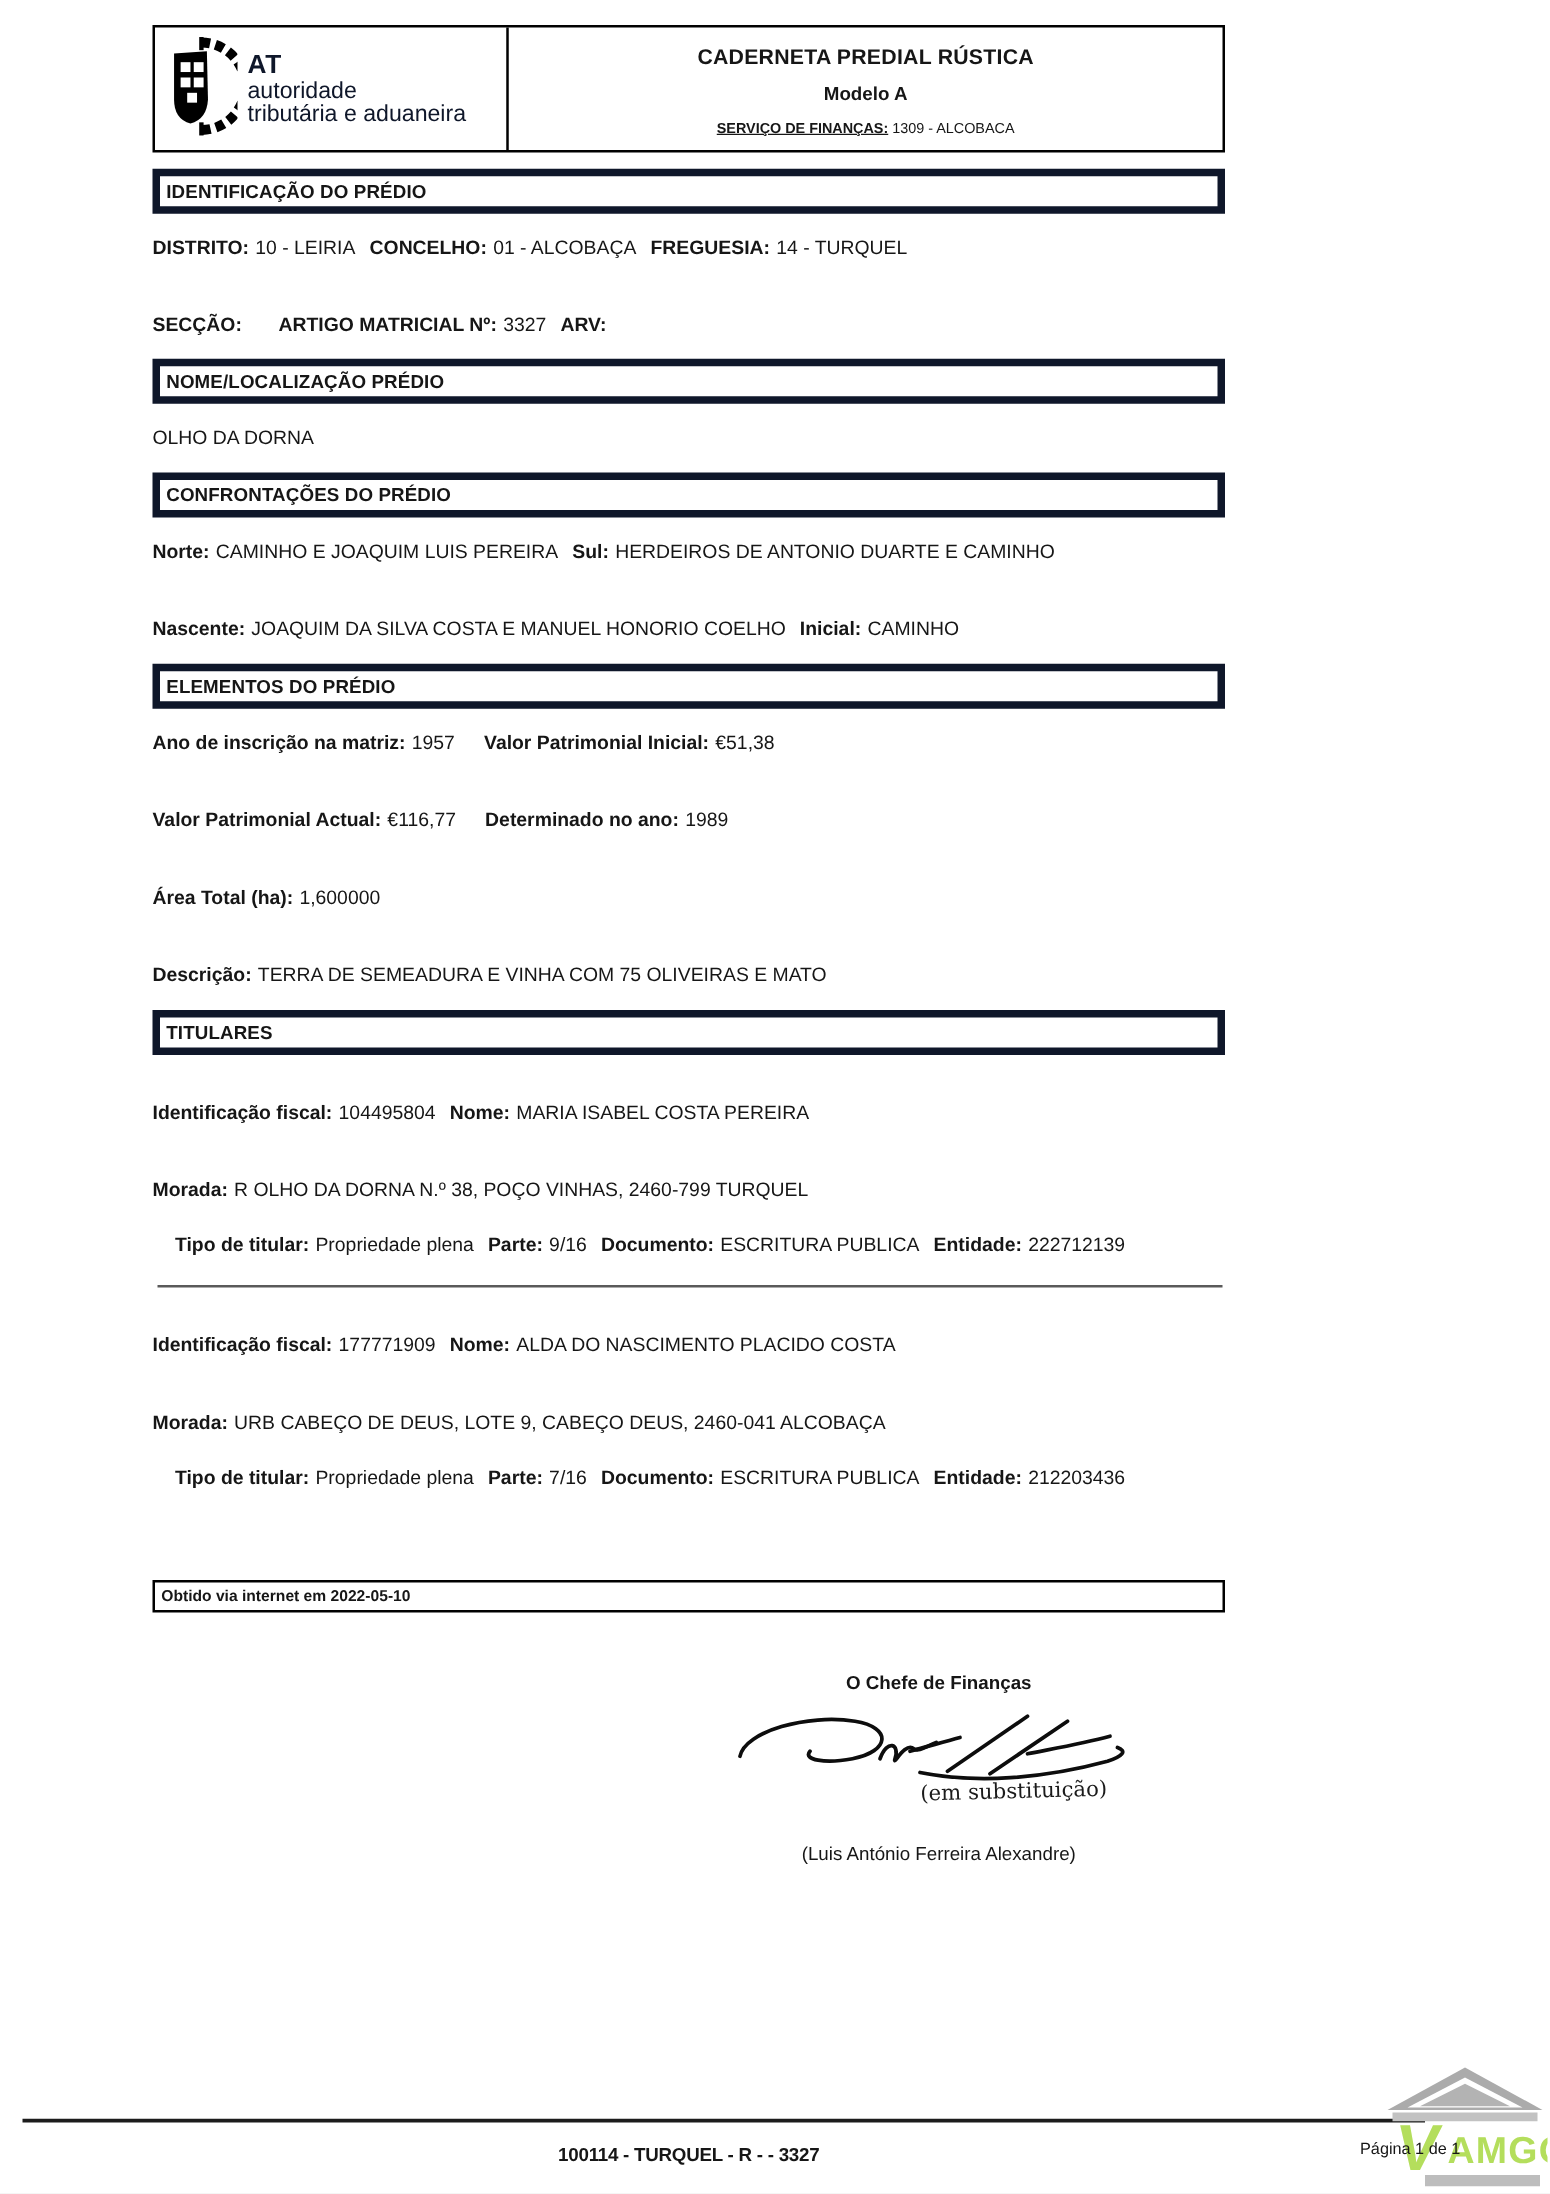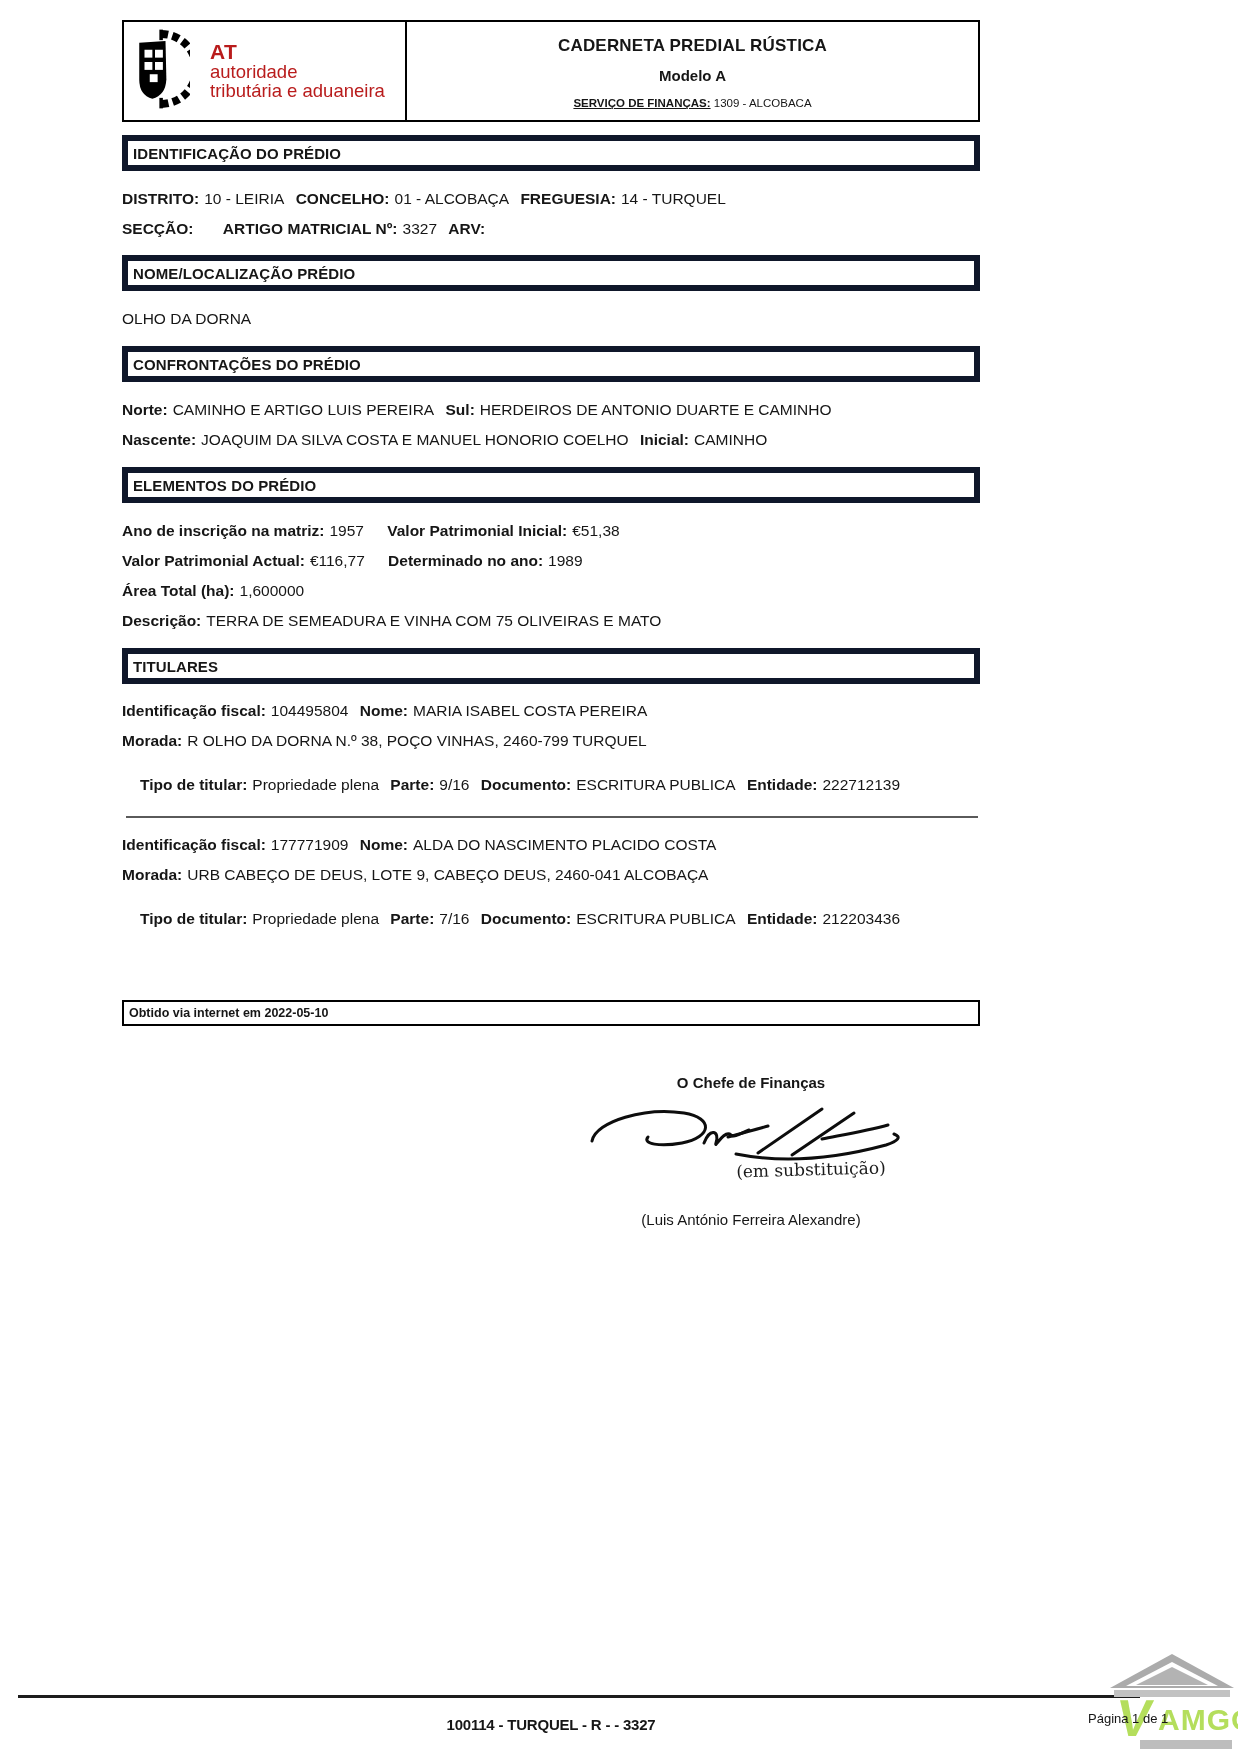--- a/index.html
+++ b/index.html
@@ -7,42 +7,42 @@
   .page {
     position:relative; width:1240px; height:1755px; background:#ffffff;
     font-family:"Liberation Sans", sans-serif; color:#161616; overflow:hidden;
     margin:0 auto;
   }
   .content { position:absolute; left:122px; top:0; width:858px; }
 
   
   .header-table { margin-top:20px; height:102px; border:2px solid #000; display:flex; }
   .header-left { width:283px; border-right:2px solid #000; display:flex; align-items:center; padding:6px 4px 6px 10px; }
-  .logo-text { margin-left:20px; line-height:1.02; color:#b91c1c; }
+  .logo-text { margin-left:8px; line-height:1.02; color:#0f172a; }
   .logo-acronym { font-weight:bold; font-size:21px; letter-spacing:0.5px; }
   .logo-l1 { font-size:18.5px; }
   .logo-l2 { font-size:18.5px; }
   .header-right { flex:1; display:flex; flex-direction:column; align-items:center; padding-top:14px; }
   .doc-title { font-weight:bold; font-size:17px; letter-spacing:0.2px; }
   .doc-model { font-weight:bold; font-size:15px; margin-top:11px; }
   .doc-servico { margin-top:13px; font-size:11.5px; }
   .doc-servico b { font-weight:bold;text-decoration:underline; }
 
   
   .section-bar {
     border:6px solid #0f172a; font-weight:bold; font-size:15px;
     padding:4px 5px 3px 5px; letter-spacing:0.1px;
   }
   .s-ident { margin-top:13px; }
   .s-nome  { margin-top:11px; }
   .s-conf  { margin-top:12px; }
   .s-elem  { margin-top:12px; }
   .s-tit   { margin-top:12px; }
 
-  .row { font-size:15.5px; line-height:30px; white-space:nowrap; }
+  .row { font-size:15.5px; line-height:30px; white-space:nowrap;margin-top:32px; }
   .row b { font-weight:bold; }
   .row .pair { margin-right:7px; }
   .row .pair b { margin-right:5px; }
   .gap-wide { margin-right:18px !important; }
   .mt-lg { margin-top:13px; }
 
   .titular-block { margin-top:12px; }
   .tipo-row { padding-left:18px; margin-top:14px; }
   .titular-divider { border:0; border-top:2px solid #5a5a5a; margin:16px 0 0 4px; width:852px; }
 
@@ -114,21 +114,21 @@
       <span class="pair"><b class="gap-wide">SECÇÃO:</b><span></span></span>
       <span class="pair"><b>ARTIGO MATRICIAL Nº:</b><span>3327</span></span>
       <span class="pair"><b>ARV:</b><span></span></span>
     </p>
 
     <div class="section-bar s-nome">NOME/LOCALIZAÇÃO PRÉDIO</div>
     <p class="row mt-lg">OLHO DA DORNA</p>
 
     <div class="section-bar s-conf">CONFRONTAÇÕES DO PRÉDIO</div>
     <p class="row mt-lg">
-      <span class="pair"><b>Norte:</b><span>CAMINHO E ARTIGO LUIS PEREIRA</span></span>
+      <span class="pair"><b>Norte:</b><span>CAMINHO E JOAQUIM LUIS PEREIRA</span></span>
       <span class="pair"><b>Sul:</b><span>HERDEIROS DE ANTONIO DUARTE E CAMINHO</span></span>
     </p>
     <p class="row">
       <span class="pair"><b>Nascente:</b><span>JOAQUIM DA SILVA COSTA E MANUEL HONORIO COELHO</span></span>
       <span class="pair"><b>Inicial:</b><span>CAMINHO</span></span>
     </p>
 
     <div class="section-bar s-elem">ELEMENTOS DO PRÉDIO</div>
     <p class="row mt-lg">
       <span class="pair"><b>Ano de inscrição na matriz:</b><span>1957</span></span>

